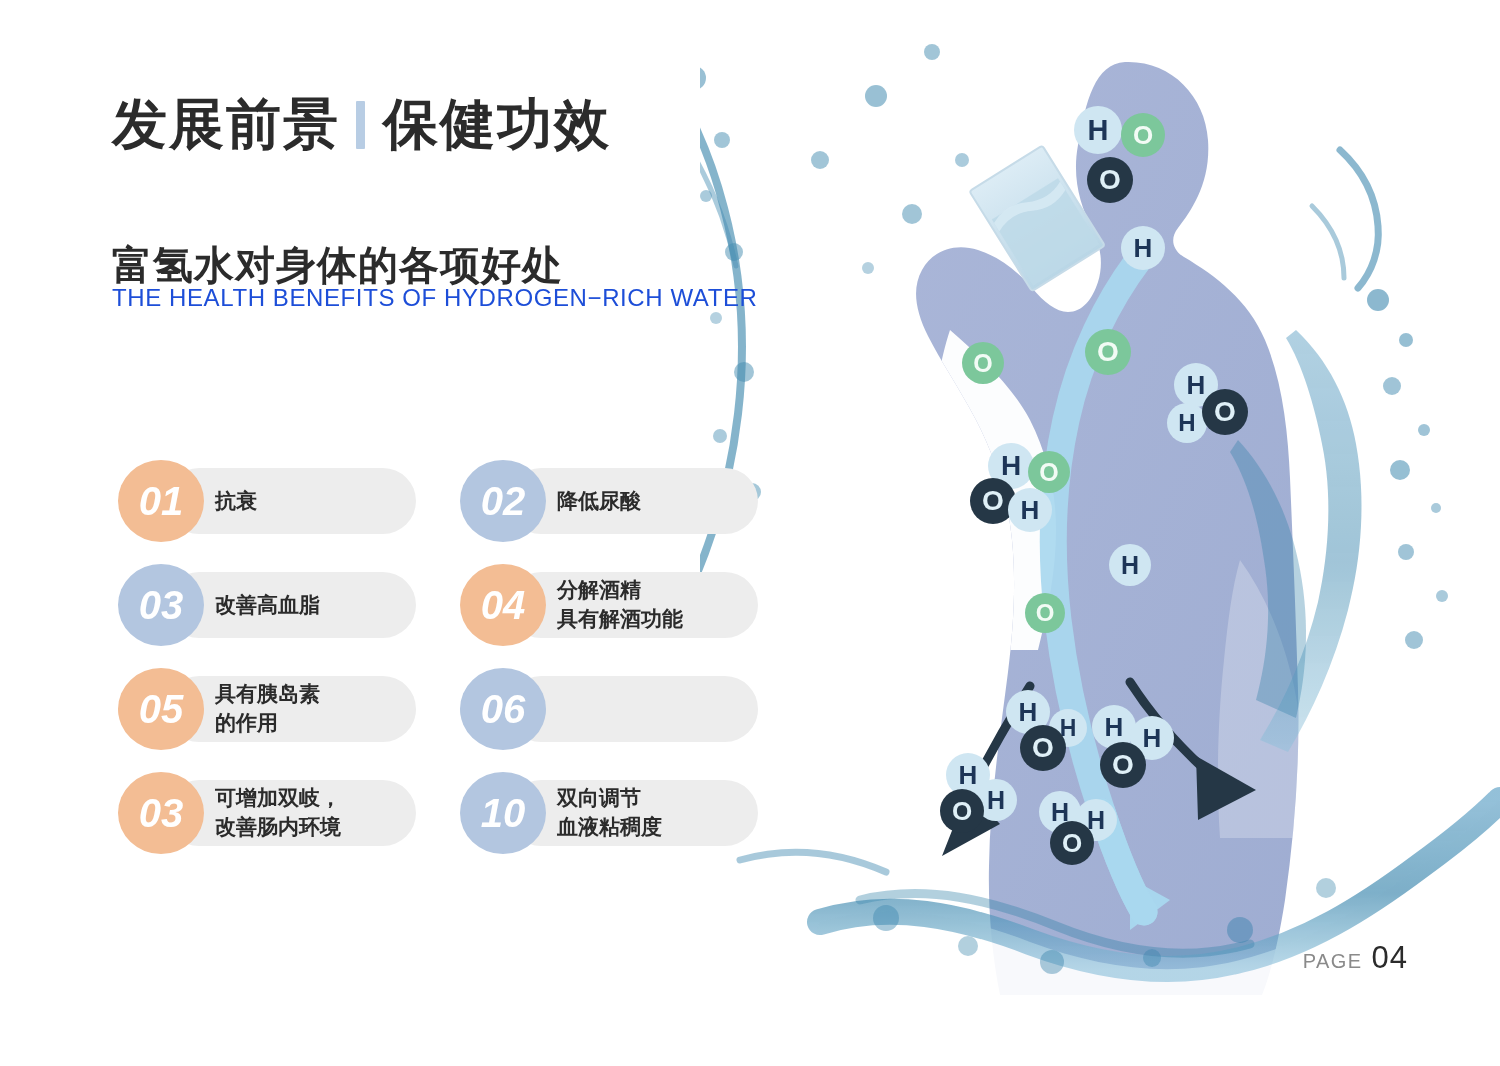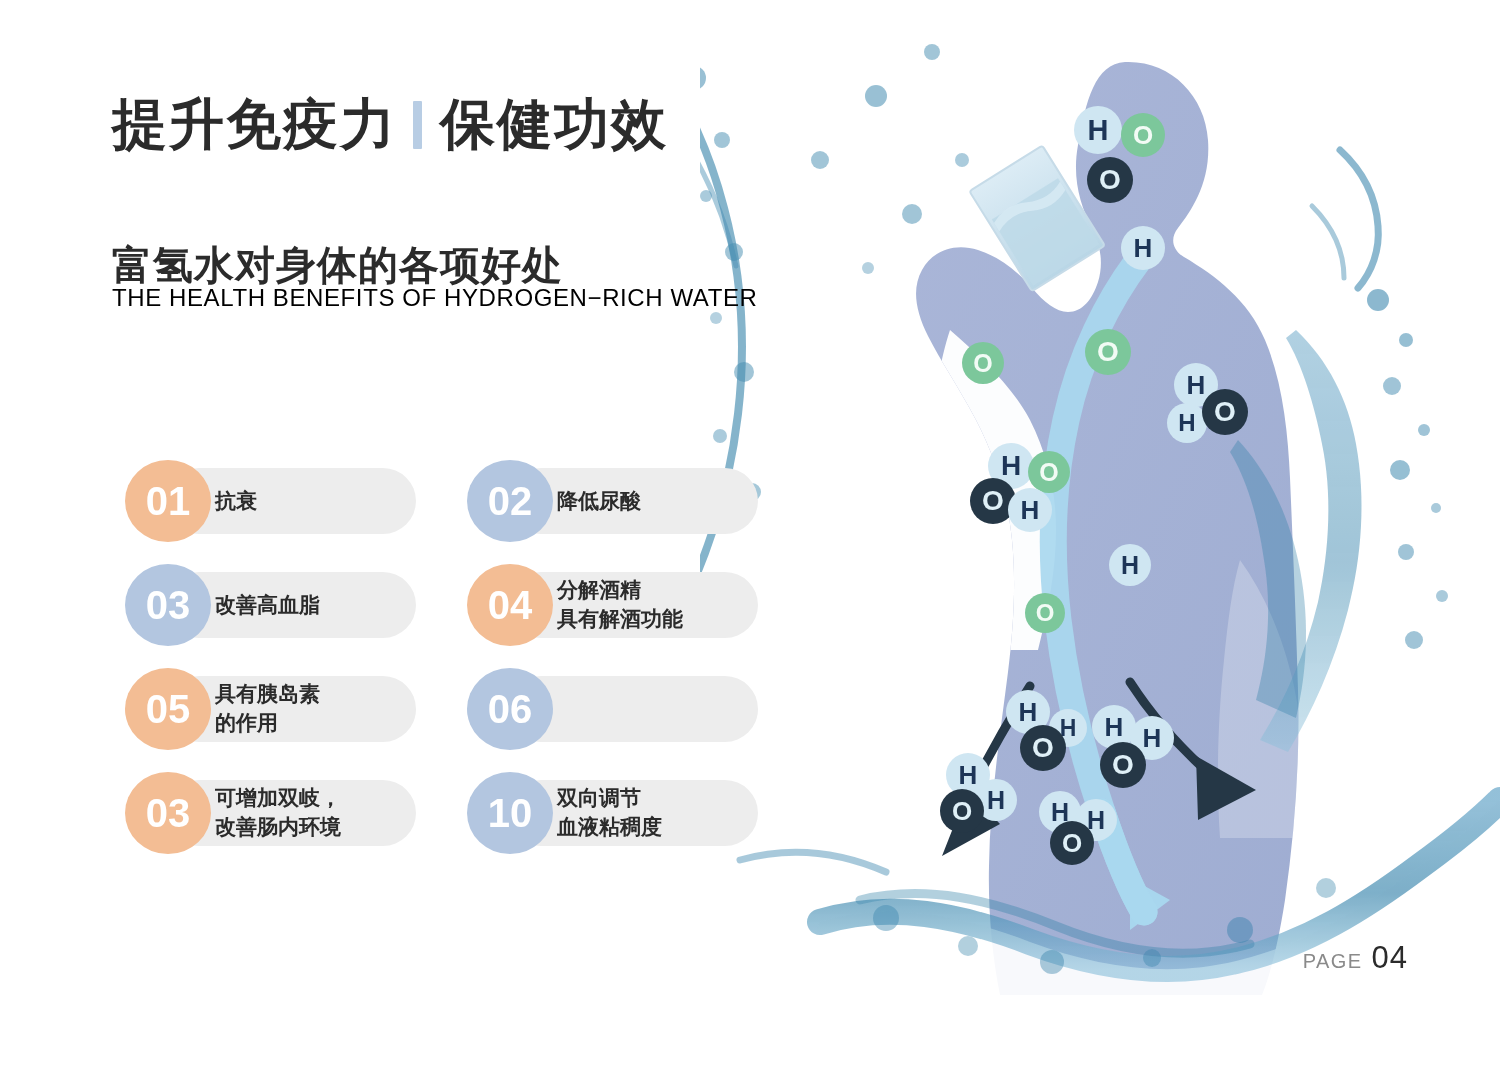--- a/index.html
+++ b/index.html
@@ -21,38 +21,38 @@
   }
   .title-divider{
     width:9px;height:48px;background:#b8cde4;margin:0 18px 0 16px;border-radius:1px;
   }
   .subtitle-cn{
     position:absolute;left:112px;top:238px;
     font-size:40px;font-weight:700;color:#2b2b2b;letter-spacing:1px;white-space:nowrap;
   }
   .subtitle-en{
     position:absolute;left:112px;top:284px;
-    font-size:24px;font-weight:400;color:#000000;letter-spacing:0.6px;white-space:nowrap;
+    font-size:24px;font-weight:400;color:#1d4ed8;letter-spacing:0.6px;white-space:nowrap;
     font-family:"Liberation Sans","DejaVu Sans",sans-serif;
   }
 
   
   .benefits{position:absolute;left:118px;top:460px;width:640px;}
   .benefit-row{display:flex;gap:44px;margin-bottom:22px;}
   .benefit{
     position:relative;width:298px;height:82px;
   }
   .benefit-pill{
     position:absolute;left:48px;top:8px;width:250px;height:66px;
     background:#ededed;border-radius:33px;
   }
   .benefit-badge{
-    position:absolute;left:7px;top:0;width:86px;height:82px;border-radius:50%;
+    position:absolute;left:0;top:0;width:86px;height:82px;border-radius:50%;
     display:flex;align-items:center;justify-content:center;
-    font-size:40px;font-weight:700;color:#ffffff;
+    font-size:40px;font-weight:700;font-style:italic;color:#ffffff;
     letter-spacing:0px;z-index:2;
   }
   .badge-orange{background:#f3bd94;}
   .badge-blue{background:#b3c6e0;}
   .benefit-label{
     position:absolute;left:97px;top:0;height:82px;width:195px;
     display:flex;flex-direction:column;justify-content:center;
     font-size:21px;font-weight:700;color:#2b2b2b;line-height:1.38;z-index:3;
     white-space:pre-line;
   }
@@ -241,21 +241,21 @@
         <div class="bubble b-h" style="left: 275px; top: 779px; width: 42px; height: 42px; font-size: 25px;">H</div>
         <div class="bubble b-o-dark" style="left: 240px; top: 789px; width: 44px; height: 44px; font-size: 26px;">O</div>
         <div class="bubble b-h" style="left: 339px; top: 791px; width: 42px; height: 42px; font-size: 25px;">H</div>
         <div class="bubble b-h" style="left: 375px; top: 799px; width: 42px; height: 42px; font-size: 25px;">H</div>
         <div class="bubble b-o-dark" style="left: 350px; top: 821px; width: 44px; height: 44px; font-size: 26px;">O</div>
       </div>
   </div>
 
   <div class="header">
     <div class="title-row">
-      <span class="title-main">提升免疫力</span>
+      <span class="title-main">发展前景</span>
       <span class="title-divider"></span>
       <span class="title-sub-main">保健功效</span>
     </div>
   </div>
   <div class="subtitle-cn">富氢水对身体的各项好处</div>
   <div class="subtitle-en">THE HEALTH BENEFITS OF HYDROGEN−RICH WATER</div>
 
   <div class="benefits" id="benefits">
       <div class="benefit-row">
         <div class="benefit">

